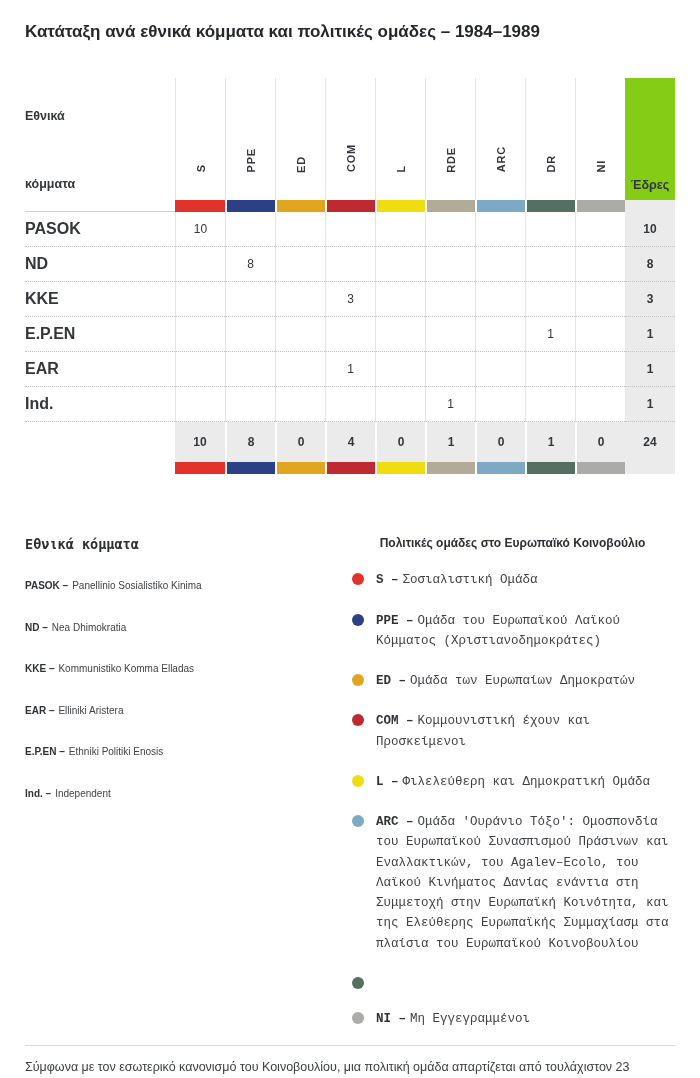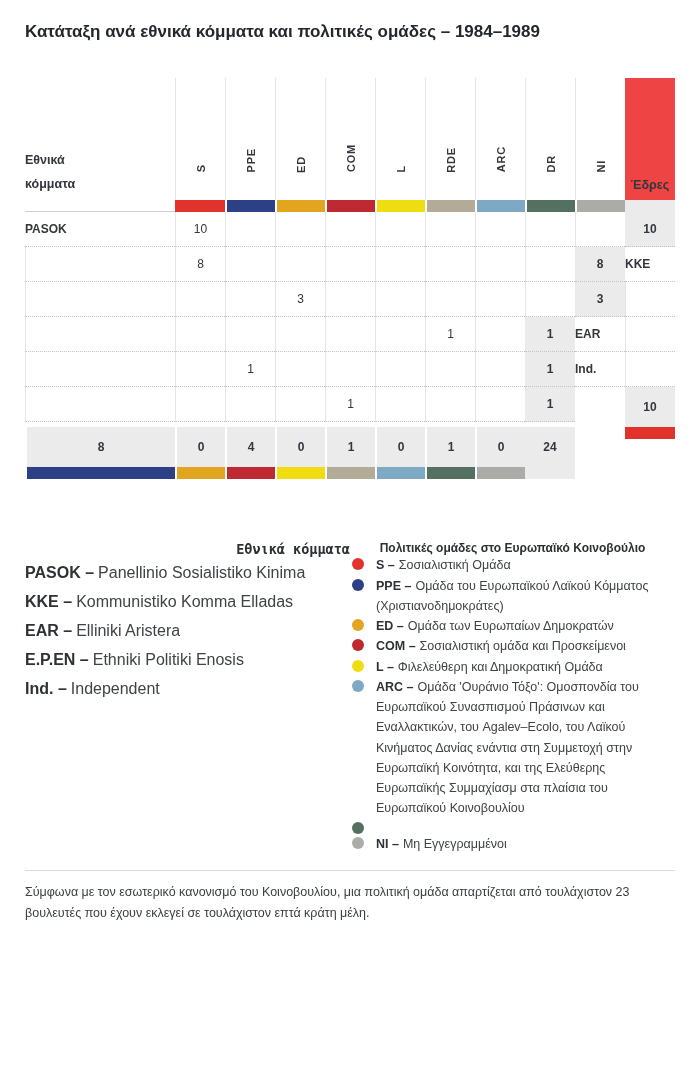--- a/index.html
+++ b/index.html
@@ -12,51 +12,51 @@
   .title{margin:22px 0 0;font-size:17px;line-height:1.2;font-weight:700;color:#24272e;}
   .subtitle{margin-top:11px;font-size:17px;color:#4b4f55;font-weight:400;}
   
   .ep-table{margin-top:36px;width:650px;display:grid;
     grid-template-columns:150px repeat(9,50px) 50px;}
   .hdr-cell{height:122px;border-left:1px solid #e4e4e4;display:flex;
     justify-content:center;align-items:flex-end;padding-bottom:28px;box-sizing:border-box;}
   .vlabel{writing-mode:vertical-rl;transform:rotate(180deg);
     font-size:11px;font-weight:700;letter-spacing:0.8px;color:#33363b;}
   .hdr-name{height:122px;display:flex;flex-direction:column;justify-content:flex-end;
-    padding-bottom:4px;box-sizing:border-box;font-weight:700;font-size:12.5px;line-height:1.9;}
-  .hdr-seats{height:122px;background:#ef4444;display:flex;justify-content:center;
+    padding-bottom:4px;box-sizing:border-box;font-weight:700;font-size:12.5px;line-height:1.9;gap:44px;}
+  .hdr-seats{height:122px;background:#84cc16;display:flex;justify-content:center;
     align-items:flex-end;padding-bottom:8px;box-sizing:border-box;
     font-size:12.5px;font-weight:600;}
   .strip-cell{height:12px;}
   .strip-cell.gap{border-left:2px solid #fff;box-sizing:border-box;}
   .strip-name{height:12px;border-bottom:1px solid #d0d0d0;box-sizing:border-box;}
   .strip-name.noline{border-bottom:none;}
   .strip-seats{height:12px;background:#ebebeb;}
   .data-name-cell{height:35px;display:flex;align-items:center;
-    font-size:12px;font-weight:700;border-bottom:1px dotted #c4c4c4;box-sizing:border-box;}
+    font-size:16px;font-weight:700;border-bottom:1px dotted #c4c4c4;box-sizing:border-box;}
   .data-cell{height:35px;display:flex;align-items:center;justify-content:center;
     font-size:12px;border-left:1px solid #e4e4e4;border-bottom:1px dotted #c4c4c4;box-sizing:border-box;}
   .data-seats{height:35px;background:#ebebeb;display:flex;align-items:center;justify-content:center;
     font-size:12px;font-weight:700;border-bottom:1px dotted #c4c4c4;box-sizing:border-box;}
   .tot-blank{height:40px;}
   .tot-cell{height:40px;background:#ebebeb;display:flex;align-items:center;justify-content:center;
     font-size:12px;font-weight:700;box-sizing:border-box;}
   .tot-cell.gap{border-left:2px solid #fff;}
   .tot-seats{height:40px;background:#ebebeb;display:flex;align-items:center;justify-content:center;
     font-size:12px;font-weight:700;}
   
   .legends{display:flex;margin-top:62px;}
   .legend-left{flex:0 0 325px;}
   .legend-right{flex:1;}
   .legend-left-heading{font-family:"DejaVu Sans Mono","Liberation Mono",monospace;
-    font-size:13.5px;font-weight:700;color:#2c2f34;text-align:right;}
-  .party-item{margin-top:4px;font-size:16px;color:#3f4246;line-height:1.55;}
+    font-size:13.5px;font-weight:700;color:#2c2f34;}
+  .party-item{margin-top:26px;font-size:10px;color:#3f4246;line-height:1.55;}
   .party-abbr{font-weight:700;color:#2e3136;margin-right:4px;}
   .legend-right-heading{font-size:12px;font-weight:700;color:#2c2f34;text-align:center;}
-  .group-item{display:flex;align-items:flex-start;margin-top:0;}
+  .group-item{display:flex;align-items:flex-start;margin-top:20px;font-family:Liberation Mono, monospace;}
   .group-dot{flex:0 0 12px;width:12px;height:12px;border-radius:50%;margin:3px 12px 0 2px;}
   .group-text{font-size:12.5px;line-height:1.62;color:#3f4246;}
   .group-abbr{font-weight:700;color:#2e3136;margin-right:4px;}
   
   .rule{border:none;border-top:1px solid #dcdcdc;margin:16px 0 0;}
   .note{margin-top:11px;font-size:12.5px;line-height:1.68;color:#3a3e42;}
 </style>
 </head>
 <body>
 
@@ -116,20 +116,21 @@
     <div class="data-cell" data-name="seat-cell"></div>
     <div class="data-cell" data-name="seat-cell"></div>
     <div class="data-cell" data-name="seat-cell"></div>
     <div class="data-cell" data-name="seat-cell"></div>
     <div class="data-cell" data-name="seat-cell"></div>
     <div class="data-cell" data-name="seat-cell"></div>
     <div class="data-cell" data-name="seat-cell"></div>
     <div class="data-cell" data-name="seat-cell"></div>
     <div class="data-seats" data-name="seats-total-cell">10</div>
 
+    <div class="data-name-cell" data-name="party-label">ND</div>
     <div class="data-cell" data-name="seat-cell"></div>
     <div class="data-cell" data-name="seat-cell">8</div>
     <div class="data-cell" data-name="seat-cell"></div>
     <div class="data-cell" data-name="seat-cell"></div>
     <div class="data-cell" data-name="seat-cell"></div>
     <div class="data-cell" data-name="seat-cell"></div>
     <div class="data-cell" data-name="seat-cell"></div>
     <div class="data-cell" data-name="seat-cell"></div>
     <div class="data-cell" data-name="seat-cell"></div>
     <div class="data-seats" data-name="seats-total-cell">8</div>
@@ -139,20 +140,21 @@
     <div class="data-cell" data-name="seat-cell"></div>
     <div class="data-cell" data-name="seat-cell"></div>
     <div class="data-cell" data-name="seat-cell">3</div>
     <div class="data-cell" data-name="seat-cell"></div>
     <div class="data-cell" data-name="seat-cell"></div>
     <div class="data-cell" data-name="seat-cell"></div>
     <div class="data-cell" data-name="seat-cell"></div>
     <div class="data-cell" data-name="seat-cell"></div>
     <div class="data-seats" data-name="seats-total-cell">3</div>
 
+    <div class="data-name-cell" data-name="party-label">E.P.EN</div>
     <div class="data-cell" data-name="seat-cell"></div>
     <div class="data-cell" data-name="seat-cell"></div>
     <div class="data-cell" data-name="seat-cell"></div>
     <div class="data-cell" data-name="seat-cell"></div>
     <div class="data-cell" data-name="seat-cell"></div>
     <div class="data-cell" data-name="seat-cell"></div>
     <div class="data-cell" data-name="seat-cell"></div>
     <div class="data-cell" data-name="seat-cell">1</div>
     <div class="data-cell" data-name="seat-cell"></div>
     <div class="data-seats" data-name="seats-total-cell">1</div>
@@ -204,20 +206,21 @@
     <div class="strip-cell gap" data-name="group-color-swatch" style="background-color: rgb(84, 112, 97);"></div>
     <div class="strip-cell gap" data-name="group-color-swatch" style="background-color: rgb(171, 171, 167);"></div>
     <div class="strip-seats" data-name="seats-column-filler"></div>
   </div>
 
   <div class="legends" data-name="legend-section">
 
     <div class="legend-left" data-name="legend-national-parties">
       <div class="legend-left-heading" data-name="legend-parties-heading">Εθνικά κόμματα</div>
       <div class="party-item" data-name="legend-party-item"><span class="party-abbr" data-name="party-abbr">PASOK –</span><span data-name="party-name">Panellinio Sosialistiko Kinima</span></div>
+      <div class="party-item" data-name="legend-party-item"><span class="party-abbr" data-name="party-abbr">ND –</span><span data-name="party-name">Nea Dhimokratia</span></div>
       <div class="party-item" data-name="legend-party-item"><span class="party-abbr" data-name="party-abbr">KKE –</span><span data-name="party-name">Kommunistiko Komma Elladas</span></div>
       <div class="party-item" data-name="legend-party-item"><span class="party-abbr" data-name="party-abbr">EAR –</span><span data-name="party-name">Elliniki Aristera</span></div>
       <div class="party-item" data-name="legend-party-item"><span class="party-abbr" data-name="party-abbr">E.P.EN –</span><span data-name="party-name">Ethniki Politiki Enosis</span></div>
       <div class="party-item" data-name="legend-party-item"><span class="party-abbr" data-name="party-abbr">Ind. –</span><span data-name="party-name">Independent</span></div>
     </div>
 
     <div class="legend-right" data-name="legend-political-groups">
       <div class="legend-right-heading" data-name="legend-groups-heading">Πολιτικές ομάδες στο Ευρωπαϊκό Κοινοβούλιο</div>
       <div class="group-item" data-name="legend-group-item">
           <span class="group-dot" data-name="group-color-dot-icon" style="background-color: rgb(225, 51, 43);"></span>
@@ -226,21 +229,21 @@
       <div class="group-item" data-name="legend-group-item">
           <span class="group-dot" data-name="group-color-dot-icon" style="background-color: rgb(43, 64, 133);"></span>
           <span class="group-text" data-name="group-text"><span class="group-abbr" data-name="group-abbr">PPE –</span><span data-name="group-name">Ομάδα του Ευρωπαϊκού Λαϊκού Κόμματος (Χριστιανοδημοκράτες)</span></span>
         </div>
       <div class="group-item" data-name="legend-group-item">
           <span class="group-dot" data-name="group-color-dot-icon" style="background-color: rgb(226, 165, 31);"></span>
           <span class="group-text" data-name="group-text"><span class="group-abbr" data-name="group-abbr">ED –</span><span data-name="group-name">Ομάδα των Ευρωπαίων Δημοκρατών</span></span>
         </div>
       <div class="group-item" data-name="legend-group-item">
           <span class="group-dot" data-name="group-color-dot-icon" style="background-color: rgb(191, 42, 50);"></span>
-          <span class="group-text" data-name="group-text"><span class="group-abbr" data-name="group-abbr">COM –</span><span data-name="group-name">Σοσιαλιστική ομάδα και Προσκείμενοι</span></span>
+          <span class="group-text" data-name="group-text"><span class="group-abbr" data-name="group-abbr">COM –</span><span data-name="group-name">Κομμουνιστική έχουν και Προσκείμενοι</span></span>
         </div>
       <div class="group-item" data-name="legend-group-item">
           <span class="group-dot" data-name="group-color-dot-icon" style="background-color: rgb(240, 221, 17);"></span>
           <span class="group-text" data-name="group-text"><span class="group-abbr" data-name="group-abbr">L –</span><span data-name="group-name">Φιλελεύθερη και Δημοκρατική Ομάδα</span></span>
         </div>
       <div class="group-item" data-name="legend-group-item">
           <span class="group-dot" data-name="group-color-dot-icon" style="background-color: rgb(126, 169, 196);"></span>
           <span class="group-text" data-name="group-text"><span class="group-abbr" data-name="group-abbr">ARC –</span><span data-name="group-name">Ομάδα 'Ουράνιο Τόξο': Ομοσπονδία του Ευρωπαϊκού Συνασπισμού Πράσινων και Εναλλακτικών, του Agalev–Ecolo, του Λαϊκού Κινήματος Δανίας ενάντια στη Συμμετοχή στην Ευρωπαϊκή Κοινότητα, και της Ελεύθερης Ευρωπαϊκής Συμμαχίασμ στα πλαίσια του Ευρωπαϊκού Κοινοβουλίου</span></span>
         </div>
       <div class="group-item" data-name="legend-group-item">

